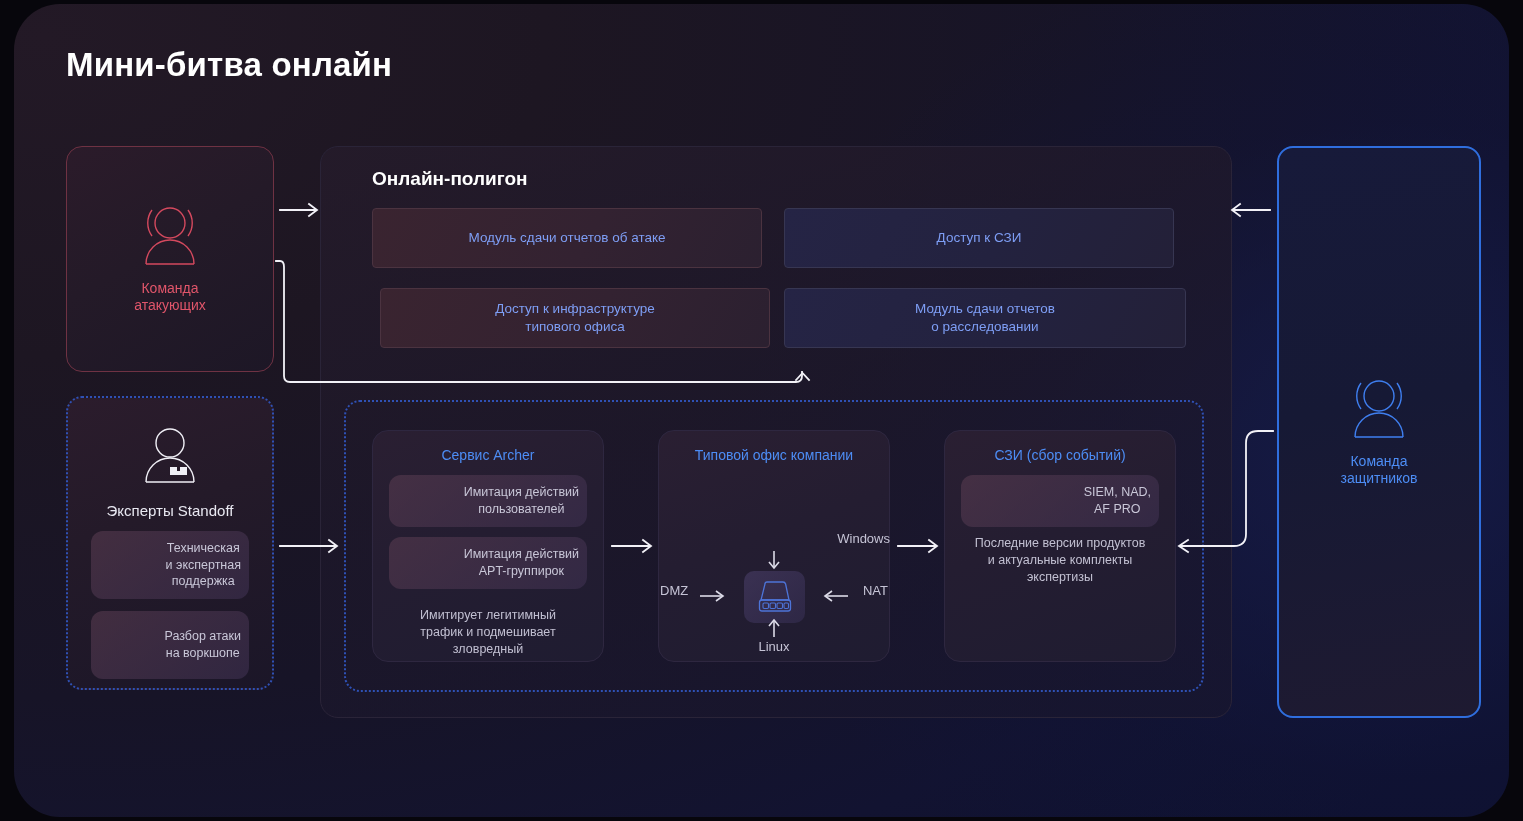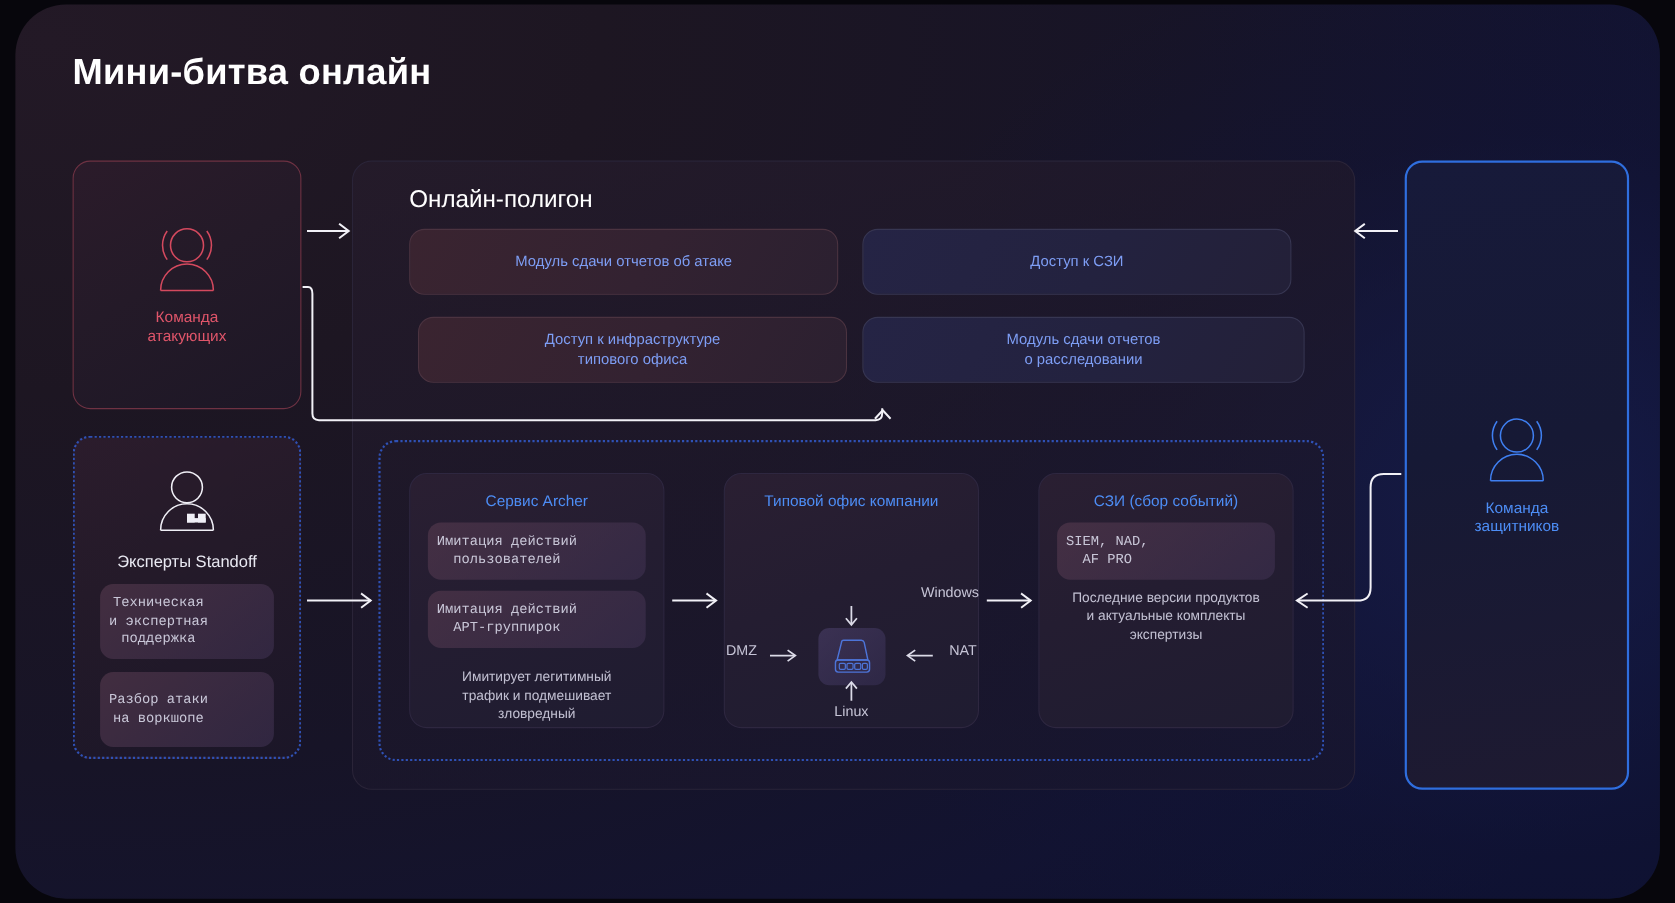--- a/index.html
+++ b/index.html
@@ -59,23 +59,22 @@
     border-radius: 16px;
     background: linear-gradient(160deg, #2b1c2c 0%, #241a29 40%, #1b1628 100%);
     display: flex; flex-direction: column; align-items: center;
     padding-top: 28px;
   }
   #experts .cap { margin-top: 18px; font-size: 15px; color: #e9e9f2; }
   .chip {
     width: 158px; border-radius: 12px;
     background: linear-gradient(140deg, rgba(86,58,78,.62) 0%, rgba(61,48,80,.62) 100%);
     color: #c9c7d8; font-size: 12.5px; line-height: 1.35;
-    text-align: center; display: flex; align-items: center; justify-content: flex-start;
+    text-align: center; display: flex; align-items: center; justify-content: flex-end;
     padding: 10px 8px;
-    font-family: Liberation Mono, monospace;
   }
   #experts .chip { height: 68px; margin-top: 12px; }
 
   
   #defenders {
     left: 1263px; top: 142px; width: 204px; height: 572px;
     border: 2px solid #2f6ede;
     border-radius: 16px;
     background: linear-gradient(170deg, #171a3a 0%, #161935 45%, #1e1a31 100%);
     display: flex; flex-direction: column; align-items: center; justify-content: center;
@@ -85,26 +84,26 @@
 
   
   #polygon {
     left: 306px; top: 142px; width: 912px; height: 572px;
     border: 1px solid #2a2438;
     border-radius: 18px;
     background: linear-gradient(165deg, rgba(38,28,44,.72) 0%, rgba(30,24,42,.72) 45%, rgba(24,22,46,.72) 100%);
   }
   #polygon-title {
     position: absolute; left: 358px; top: 164px;
-    font-size: 22px; font-weight: 400; color: #fff; z-index: 6;
+    font-size: 19px; font-weight: 700; color: #fff; z-index: 6;
   }
 
   .pill {
     position: absolute; z-index: 6;
-    border-radius: 14px;
+    border-radius: 4px;
     display: flex; align-items: center; justify-content: center;
     text-align: center; line-height: 1.35;
     font-size: 13.5px; color: #7e9ef5;
   }
   .pill.red {
     border: 1px solid #4b3340;
     background: linear-gradient(120deg, #3a2430 0%, #332231 55%, #2b2030 100%);
   }
   .pill.blue {
     border: 1px solid #373652;

